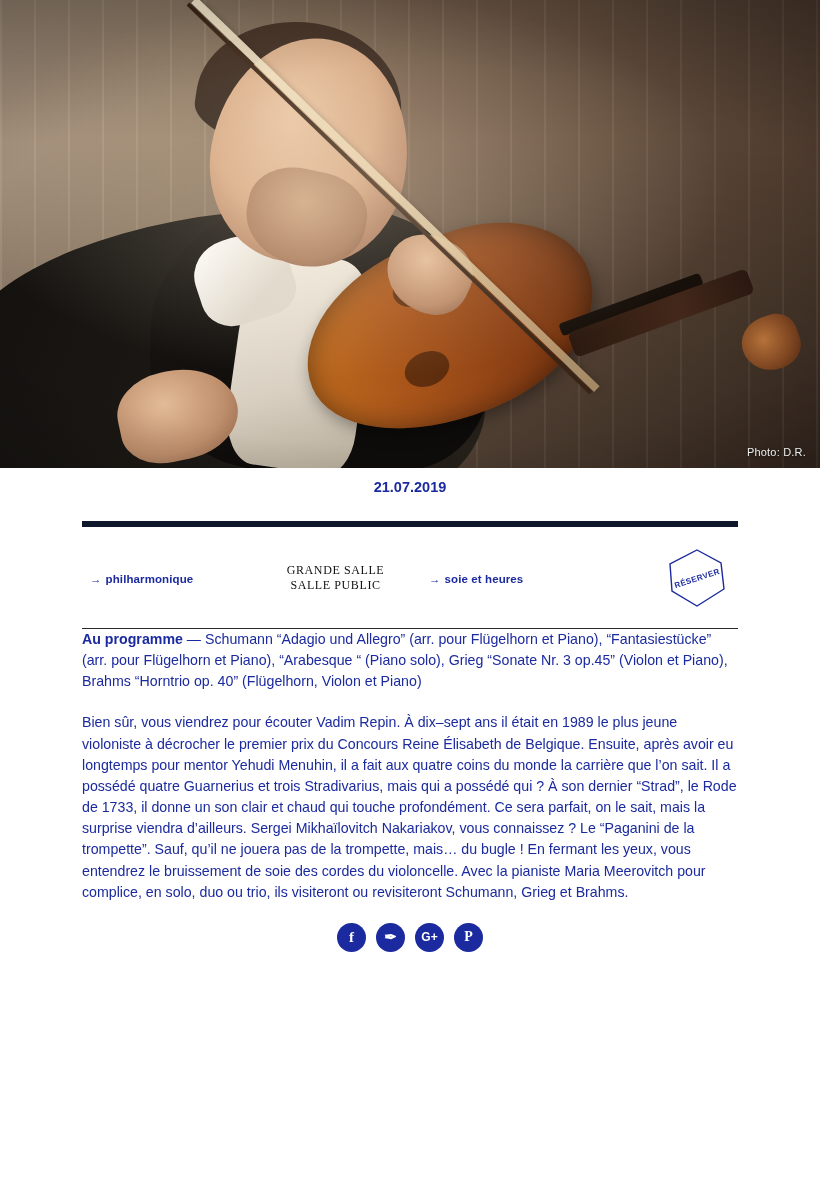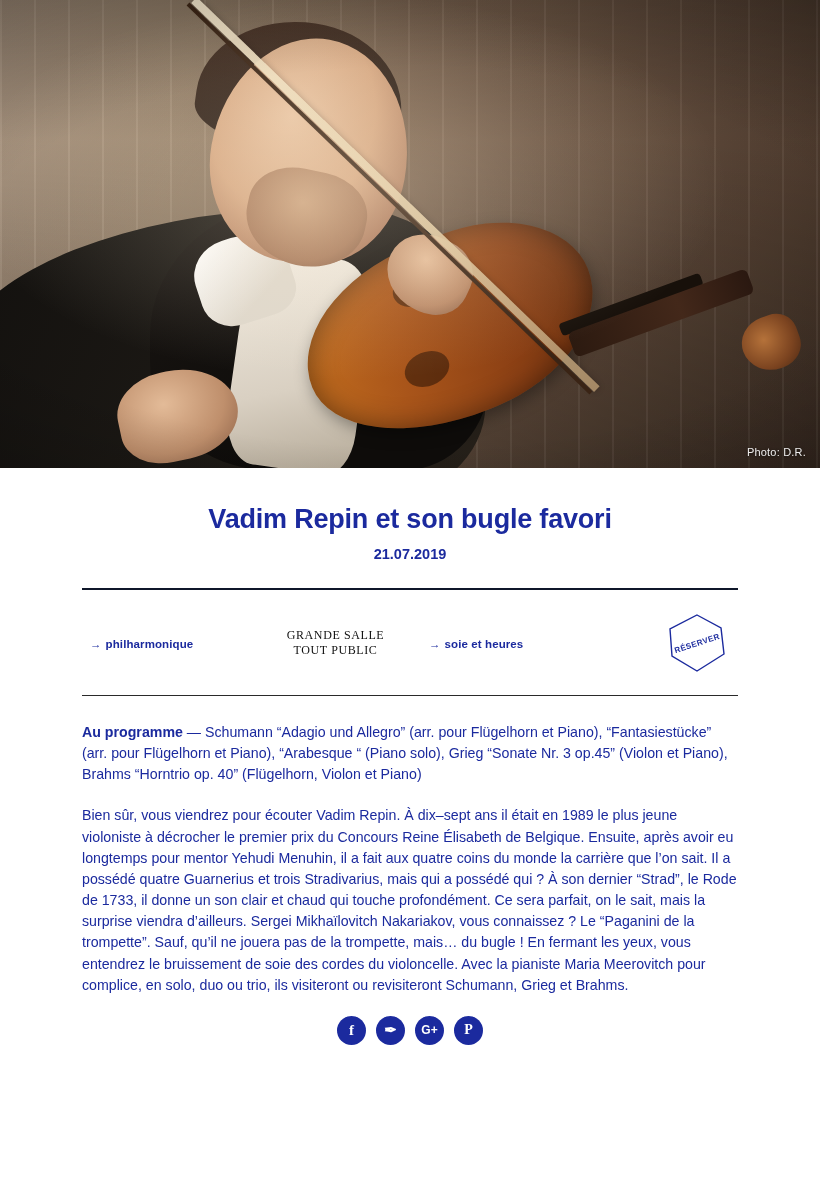--- a/index.html
+++ b/index.html
@@ -196,21 +196,21 @@
   .date {
     margin: 11px 0 0;
     text-align: center;
     color: #1b2a9e;
     font-size: 14.5px;
     font-weight: bold;
   }
 
   .meta {
     margin-top: 26px;
-    border-top: 2px solid #0f172a;
+    border-top: 6px solid #0f172a;
     border-bottom: 1px solid #2a2a2a;
     height: 108px;
     position: relative;
     display: flex;
     align-items: center;
   }
   .meta-link {
     color: #1b2a9e;
     font-size: 11.5px;
     font-weight: bold;
@@ -245,21 +245,20 @@
     align-items: center;
     justify-content: center;
     color: #1b2a9e;
     font-size: 8px;
     font-weight: bold;
     letter-spacing: 0.4px;
     transform: rotate(-18deg);
   }
 
   .body-text {
-    margin-top: 26px;
     color: #1b2a9e;
     font-size: 14.2px;
     line-height: 1.49;
   }
   .body-text p { margin: 0 0 20px; }
   .body-text .lead { font-weight: bold; }
 
   .share {
     margin: 18px 0 34px;
     display: flex;
@@ -306,32 +305,31 @@
   <div class="fig-hand-right"></div>
   <div class="fig-hand-left"></div>
   <div class="bow"></div>
   <div class="bow-stick"></div>
   <div class="hero-vignette"></div>
   <div class="hero-credit">Photo: D.R.</div>
 </div>
 
 <div class="content">
 
-  <h1 class="title">Vadim Repin et son bugle favori</h1>
   <div class="date">21.07.2019</div>
 
   <div class="meta">
 
     <div class="meta-col-1">
       <a class="meta-link" href="#"><span class="arrow">→</span><span>philharmonique</span></a>
     </div>
 
     <div class="meta-col-2">
       <div>GRANDE SALLE</div>
-      <div>TOUT PUBLIC</div>
+      <div>SALLE PUBLIC</div>
     </div>
 
     <div class="meta-col-3">
       <a class="meta-link" href="#"><span class="arrow">→</span><span>soie et heures</span></a>
     </div>
 
     <div class="reserve">
       <svg width="62" height="62" viewBox="0 0 62 62">
         <polygon points="31,3 55,16 58,42 31,59 6,44 4,17" fill="#ffffff" stroke="#1b2a9e" stroke-width="1.4"></polygon>
       </svg>

